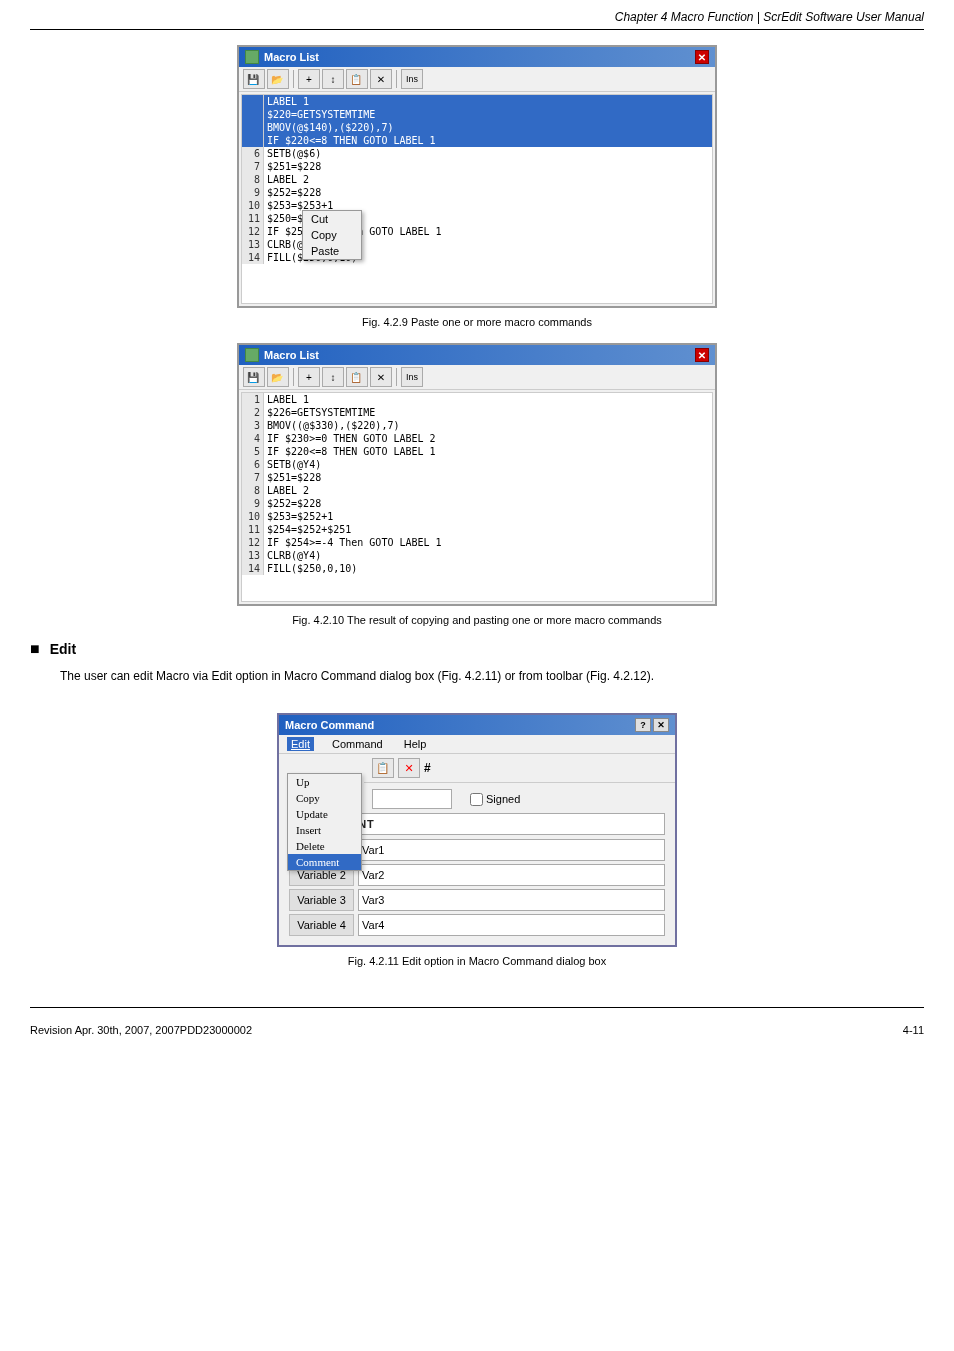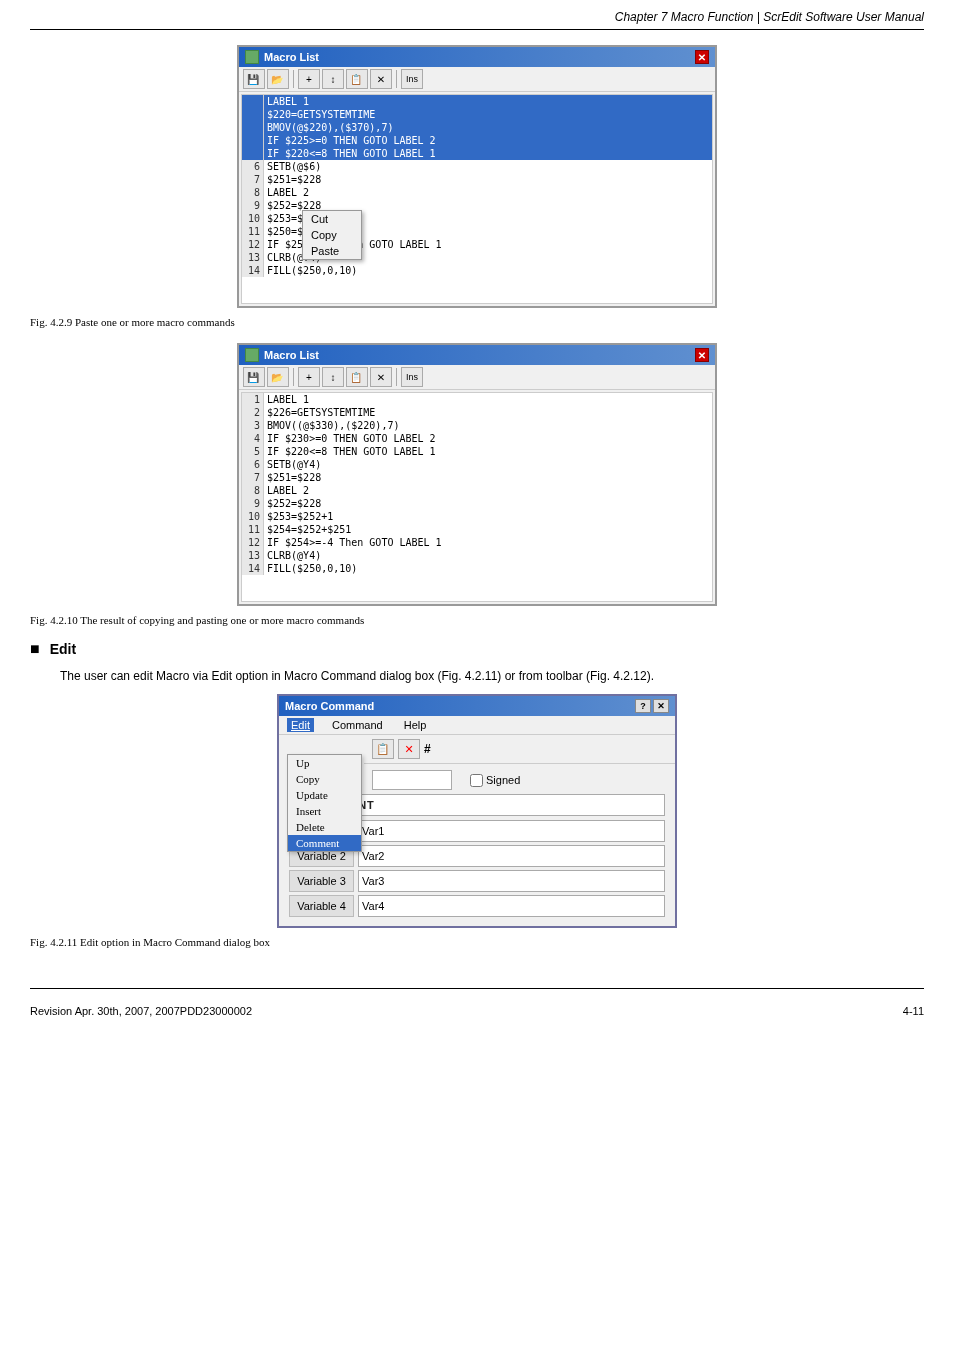--- a/index.html
+++ b/index.html
@@ -142,25 +142,24 @@
       width: 60px;
     }
     .context-menu-item {
       padding: 2px 8px;
       font-size: 11px;
       cursor: pointer;
     }
 
     
     .fig-caption {
-      text-align: left;
+      text-align: center;
       font-size: 11px;
       color: #000;
       margin: 8px 0 15px 0;
-      font-family: Liberation Serif, serif;
     }
 
     
     .section-heading {
       display: flex;
       align-items: flex-start;
       gap: 10px;
       margin: 15px 0 10px 0;
     }
     .section-bullet {
@@ -169,21 +168,21 @@
     }
     .section-title {
       font-size: 14px;
       font-weight: bold;
     }
 
     .section-body {
       margin-left: 30px;
       font-size: 12px;
       line-height: 1.5;
-      margin-bottom: 9px;
+      margin-bottom: 28px;
     }
 
     
     .macro-cmd-window {
       width: 400px;
       background: #f0f0f0;
       border: 2px solid #7070a0;
     }
     .macro-cmd-titlebar {
       background: linear-gradient(to right, #2060c0, #6090d0);
@@ -369,21 +368,21 @@
       margin-bottom: 5px;
     }
 
     .relative-wrap {
       position: relative;
     }
   </style>
 </head>
 <body>
 
-<div class="page-header">Chapter 7  Macro Function | ScrEdit Software User Manual</div>
+<div class="page-header">Chapter 4  Macro Function | ScrEdit Software User Manual</div>
 
 <div class="center-block">
   <div class="window macro-list-window relative-wrap">
     <div class="window-titlebar">
       <div class="window-titlebar-left">
         <span class="window-icon"></span>
         <span>Macro List</span>
       </div>
       <div class="window-close">✕</div>
     </div>
@@ -403,25 +402,21 @@
           <div class="macro-line selected">
             <div class="macro-line-num"></div>
             <div class="macro-line-code">LABEL 1</div>
           </div>
           <div class="macro-line selected">
             <div class="macro-line-num"></div>
             <div class="macro-line-code">$220=GETSYSTEMTIME</div>
           </div>
           <div class="macro-line selected">
             <div class="macro-line-num"></div>
-            <div class="macro-line-code">BMOV(@$220),($370),7)</div>
-          </div>
-          <div class="macro-line selected">
-            <div class="macro-line-num"></div>
-            <div class="macro-line-code">IF $225&gt;=0 THEN GOTO LABEL 2</div>
+            <div class="macro-line-code">BMOV(@$140),($220),7)</div>
           </div>
           <div class="macro-line selected">
             <div class="macro-line-num"></div>
             <div class="macro-line-code">IF $220&lt;=8 THEN GOTO LABEL 1</div>
           </div>
           <div class="macro-line">
             <div class="macro-line-num">6</div>
             <div class="macro-line-code">SETB(@$6)</div>
           </div>
           <div class="macro-line">

